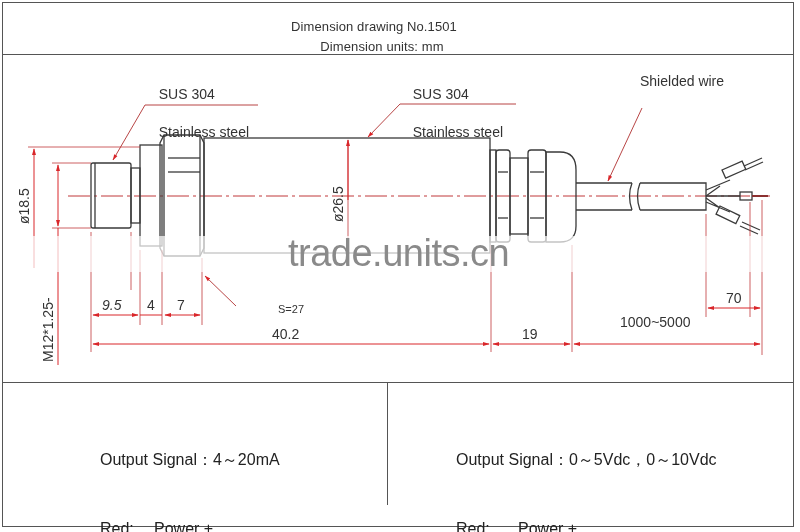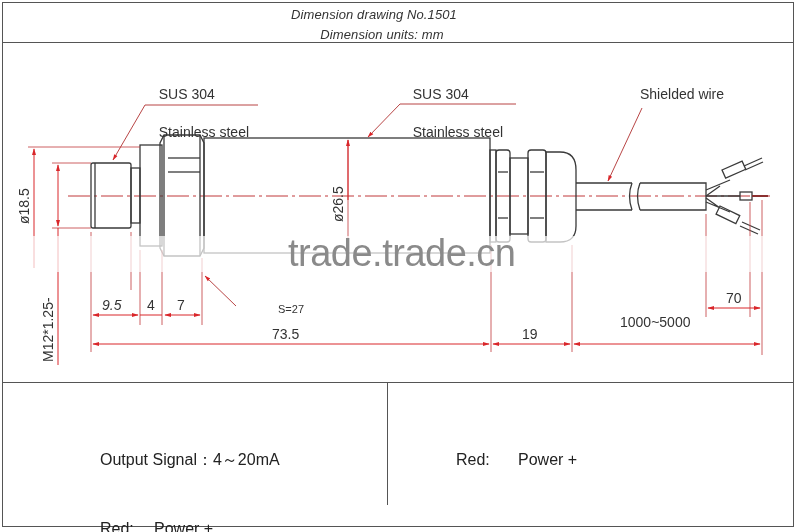--- a/index.html
+++ b/index.html
@@ -1,21 +1,21 @@
 <!DOCTYPE html>
 <html><head>
   <meta charset="utf-8">
   <style>
     html, body { margin: 0; padding: 0; background: #ffffff; }
     body { width: 800px; height: 532px; position: relative; overflow: hidden;
            font-family: "Liberation Sans", "DejaVu Sans", sans-serif; color: #2b2b2b; }
     .frame { position: absolute; left: 2px; top: 2px; width: 792px; height: 525px;
              border: 1.5px solid #555; box-sizing: border-box; }
-    .header { position: absolute; left: 2px; top: 2px; width: 792px; height: 41px;
-              border-bottom: 1.5px solid #555; box-sizing: border-box; font-style: italic; }
+    .header { position: absolute; left: 2px; top: 14px; width: 792px; height: 41px;
+              border-bottom: 1.5px solid #555; box-sizing: border-box; }
     .header .line { position: absolute; left: 0; width: 100%; text-align: center;
                     font-size: 13px; color: #333; letter-spacing: 0.1px; }
     .header .l1 { top: 5px; padding-right: 48px; box-sizing: border-box; }
     .header .l2 { top: 25px; padding-right: 80px; box-sizing: border-box; margin-left: 24px; }
     .drawing { position: absolute; left: 0; top: 0; width: 800px; height: 532px; }
     .bottom { position: absolute; left: 2px; top: 382px; width: 792px; height: 123px;
               border-top: 1.5px solid #555; box-sizing: border-box; }
     .panel { position: absolute; top: 0; height: 100%; box-sizing: border-box; }
     .panel.left { left: 0; width: 386px; border-right: 1.5px solid #555; }
     .panel.right { left: 386px; width: 406px; }
@@ -139,49 +139,50 @@
 </svg>
 
 <div class="label" style="left:151px; top:66px;">
   <span>SUS 304</span><br>
   <span>Stainless steel</span>
 </div>
 <div class="label" style="left:405px; top:66px;">
   <span>SUS 304</span><br>
   <span>Stainless steel</span>
 </div>
-<div class="label" style="left:640px; top:85px;">Shielded wire</div>
+<div class="label" style="left:640px; top:72px;">Shielded wire</div>
 <div class="label small" style="left:238px; top:300px;">S=27</div>
 
 <div class="dim v" style="left:16px; top:224px;">ø18.5</div>
 <div class="dim v" style="left:40px; top:362px;">M12*1.25-</div>
 <div class="dim v" style="left:330px; top:222px;">ø26.5</div>
 <div class="dim" style="left:102px; top:297px;font-style:italic;">9.5</div>
 <div class="dim" style="left:147px; top:297px;">4</div>
 <div class="dim" style="left:177px; top:297px;">7</div>
-<div class="dim" style="left:272px; top:326px;">73.5</div>
+<div class="dim" style="left:272px; top:326px;">40.2</div>
 <div class="dim" style="left:522px; top:326px;">19</div>
 <div class="dim" style="left:620px; top:314px;">1000~5000</div>
 <div class="dim" style="left:726px; top:290px;">70</div>
 
-<div class="watermark">trade.trade.cn</div>
+<div class="watermark">trade.units.cn</div>
 
 <div class="frame"></div>
 
 <div class="bottom">
   <div class="panel left">
     <div class="sig">
       <span class="row"><span>Output Signal：</span><span>4～20mA</span></span>
       <span class="row"><span class="k">Red:</span><span>Power +</span></span>
       
       
       
     </div>
   </div>
   <div class="panel right">
     <div class="sig">
+      <span class="row"><span>Output Signal：</span><span>0～5Vdc，0～10Vdc</span></span>
       <span class="row"><span class="k">Red:</span><span>Power +</span></span>
       
       
       
     </div>
   </div>
 </div>
 
 </body></html>

